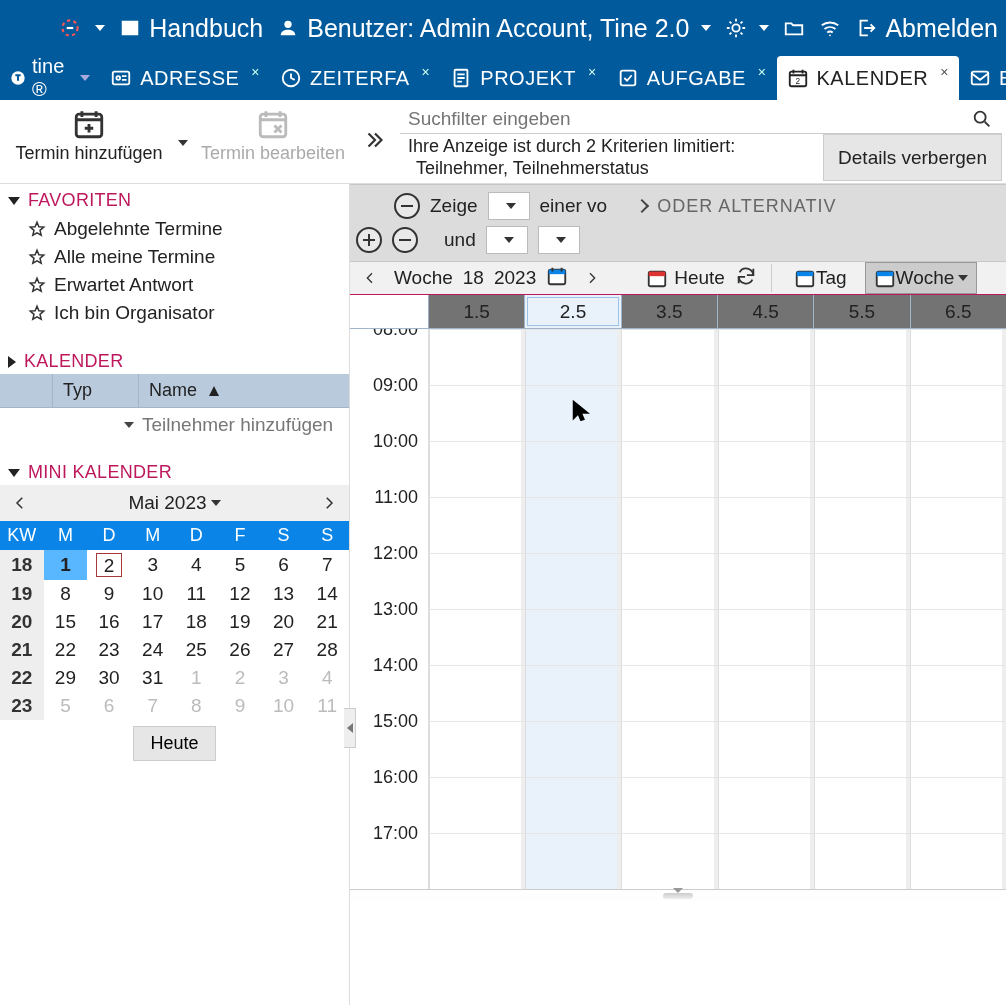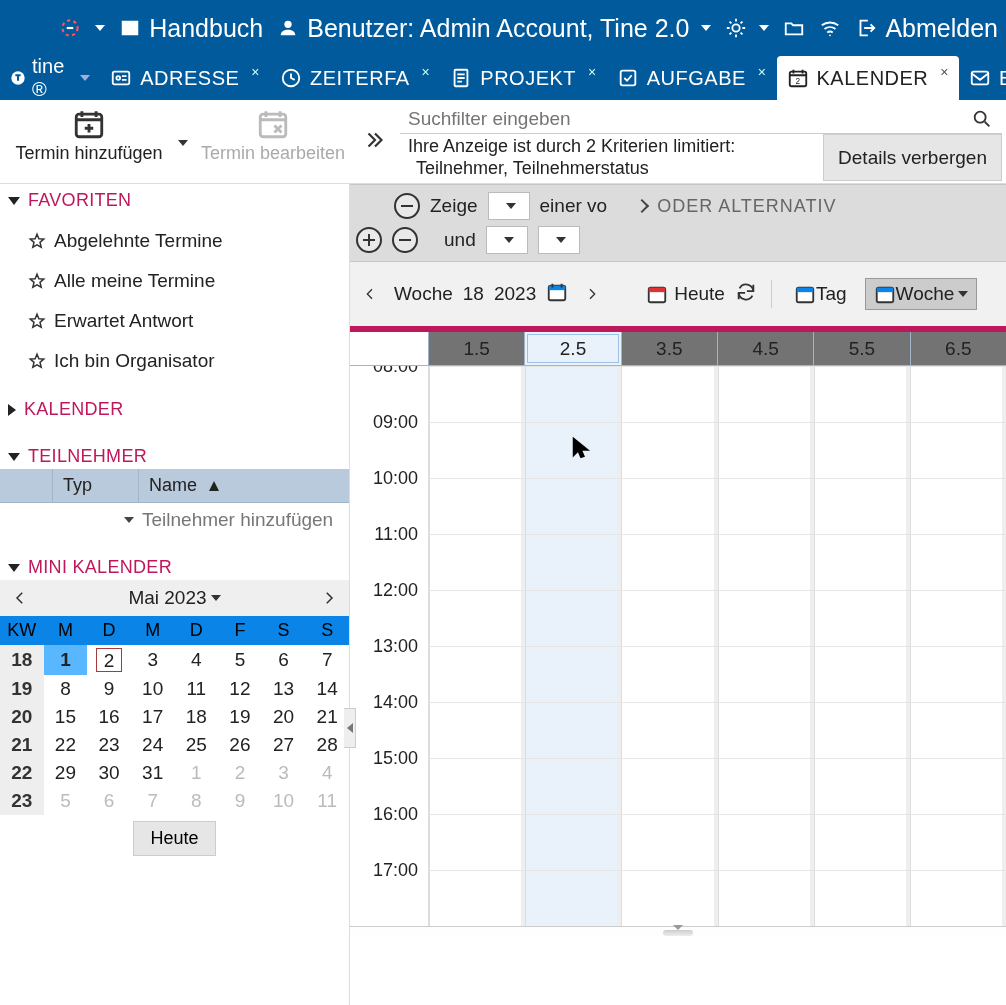--- a/index.html
+++ b/index.html
@@ -47,21 +47,21 @@
   .circle-btn.plus::before, .circle-btn.plus::after { content:""; position:absolute; background:#333; }
   .circle-btn.plus { position:relative; }
   .circle-btn.plus::before { width:12px; height:2px; }
   .circle-btn.plus::after  { width:2px; height:12px; }
   .chip-select { background:#fff; border:1px solid #bbb; height:28px; min-width:40px; display:inline-flex; align-items:center; justify-content:center; cursor:pointer; }
   .chip-select .caret-down { border-top-color:#333; }
   .alt-text { color:#666; text-transform:uppercase; letter-spacing:1px; font-size:18px; }
   .chev-right { display:inline-block; width:10px; height:10px; border-top:2px solid #444; border-right:2px solid #444; transform:rotate(45deg); }
 
   
-  .weekbar { background:#f1f1f1; border-bottom:6px solid #be185d; display:flex; align-items:center; padding:16px 6px; font-size:19px; gap:10px; }
+  .weekbar { background:#f1f1f1; border-bottom:1px solid #be185d; display:flex; align-items:center; padding:0 6px; font-size:19px; gap:10px; }
   .weekbar .nav-btn { width:28px; height:28px; display:flex; align-items:center; justify-content:center; cursor:pointer; }
   .weekbar .nav-btn svg { width:16px; height:16px; }
   .weekbar .divider { width:1px; height:28px; background:#ccc; margin:0 4px; }
   .weekbar .today-btn { display:flex; align-items:center; gap:6px; cursor:pointer; }
   .weekbar .view-btn { display:flex; align-items:center; gap:0; padding:4px 8px; cursor:pointer; }
   .weekbar .view-btn.active { background:#ccc; border:1px solid #999; }
   .cal-icon { width:22px; height:22px; }
   .refresh-icon { width:22px; height:22px; }
 
   
@@ -88,38 +88,38 @@
   
   .columns { display:flex; height: calc(1005px - 56px - 44px - 70px); }
   .sidebar { width:350px; border-right:1px solid #ddd; display:flex; flex-direction:column; overflow:hidden; }
   .main   { flex:1; display:flex; flex-direction:column; }
 
   
   .sec-title { display:flex; align-items:center; gap:8px; padding:6px 8px 2px 8px; color:#be185d; font-size:18px; letter-spacing:0.3px; text-transform:uppercase; cursor:pointer; }
   .tri-down { width:0; height:0; border-left:6px solid transparent; border-right:6px solid transparent; border-top:8px solid #222; }
   .tri-right { width:0; height:0; border-top:6px solid transparent; border-bottom:6px solid transparent; border-left:8px solid #222; }
   .fav-list { padding:2px 8px 8px 8px; }
-  .fav-item { display:flex; align-items:center; gap:8px; padding:3px 4px 3px 20px; font-size:19px; cursor:pointer;margin-top:12px; }
+  .fav-item { display:flex; align-items:center; gap:8px; padding:3px 4px 3px 20px; font-size:19px; cursor:pointer; }
   .star { width:18px; height:18px; }
   .partic { }
   .partic-hdr { background:#b8cadb; height:34px; display:flex; border-bottom:1px solid #a0b5c9; }
   .partic-hdr .cell { padding:4px 10px; display:flex; align-items:center; gap:6px; border-left:1px solid #a0b5c9; }
   .partic-hdr .cell.first { width:52px; border-left:none; }
   .partic-hdr .cell.second { width:86px; }
   .partic-hdr .cell.third { flex:1; }
   .up-arrow { display:inline-block; width:0; height:0; border-left:5px solid transparent; border-right:5px solid transparent; border-bottom:10px solid #222; margin-left:6px; }
   .partic-add { display:flex; align-items:center; gap:8px; padding:6px 8px 6px 120px; color:#777; cursor:pointer; font-size:19px; }
 
   
   .mini { }
   .mini-nav { display:flex; align-items:center; justify-content:space-between; padding:4px 6px; background:#efefef; }
   .mini-nav .navbtn { width:28px; height:28px; display:flex; align-items:center; justify-content:center; cursor:pointer; }
   .mini-nav .title { display:flex; align-items:center; font-size:19px; cursor:pointer; }
   .mini table { width:100%; border-collapse:collapse; table-layout:fixed; }
-  .mini thead { background:#0a84e6; color:#000000; }
+  .mini thead { background:#0a84e6; color:#ffffff; }
   .mini thead th { font-weight:400; padding:4px 0; font-size:18px; }
   .mini td { text-align:center; padding:3px 0; font-size:19px; cursor:pointer; }
   .mini td.kw { background:#eee; color:#333; font-weight:700; width:40px; cursor:default; }
   .mini td.other { color:#bbb; }
   .mini td.sel { background:#59b7ff; font-weight:700; }
   .mini td.today span { display:inline-block; width:26px; height:24px; line-height:24px; border:1px solid #a43a3a; }
   .mini .today-row { text-align:center; }
   .mini .today-row button { background:#e6e6e6; border:1px solid #ccc; padding:6px 16px; font-size:18px; cursor:pointer; }
 
   
@@ -326,24 +326,20 @@
           </svg>
           <span>Ich bin Organisator</span>
         </div>
       </div>
 
     <div class="sec-title" style="margin-top:10px">
       <span class="tri-right"></span>
       <span>KALENDER</span>
     </div>
 
-    <div class="sec-title" style="margin-top:18px">
-      <span class="tri-down"></span>
-      <span>TEILNEHMER</span>
-    </div>
     <div class="partic">
       <div class="partic-hdr">
         <div class="cell first"></div>
         <div class="cell second">Typ</div>
         <div class="cell third">
             <span>Name</span>
             <span class="up-arrow"></span>
           </div>
       </div>
       <div class="partic-add">

